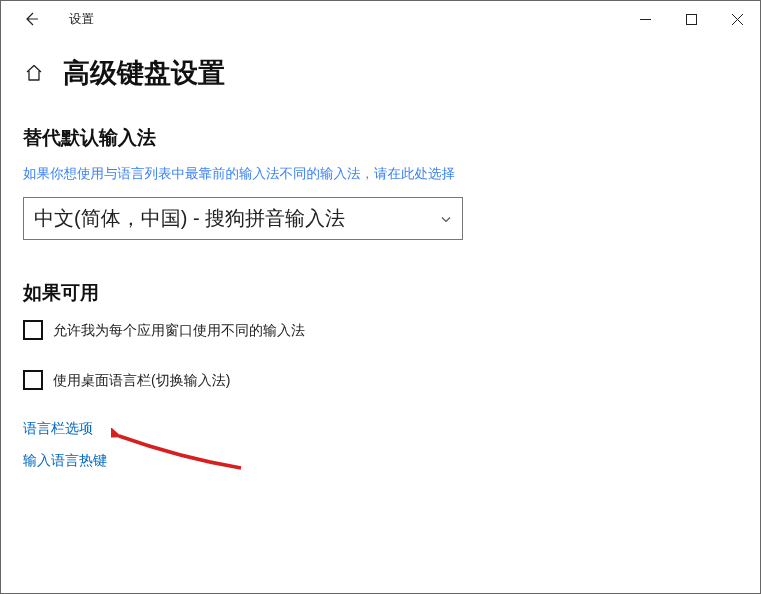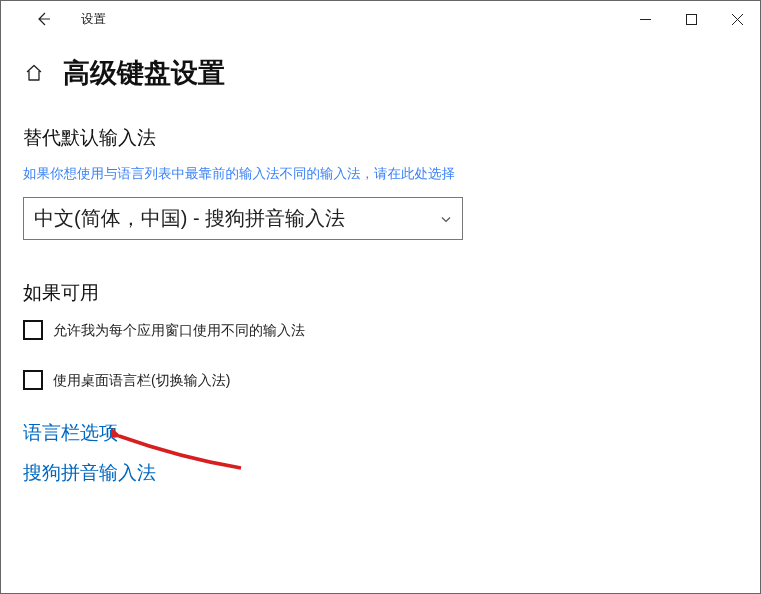--- a/index.html
+++ b/index.html
@@ -10,21 +10,21 @@
     width: 761px;
     height: 594px;
     overflow: hidden;
     position: relative;
     border: 1px solid #666;
   }
   .titlebar {
     display: flex;
     align-items: center;
     height: 36px;
-    padding-left: 24px;
+    padding-left: 12px;
   }
   .titlebar .back {
     width: 36px; height: 36px;
     display: flex; align-items: center; justify-content: center;
     font-size: 18px;
   }
   .titlebar .title {
     font-size: 12.5px;
     padding-left: 20px;
     color: #222;
@@ -52,21 +52,21 @@
     display: flex; align-items: center; justify-content: center;
   }
   h1 {
     font-size: 27px;
     font-weight: 600;
     margin: 0;
     color: #111;
   }
   h2 {
     font-size: 19px;
-    font-weight: 400;
+    font-weight: 700;
     margin: 0 0 14px 0;
     color: #111;
   }
   .desc {
     font-size: 13.5px;
     color: #3b82f6;
     margin-bottom: 14px;
   }
   .dropdown {
     width: 440px;
@@ -101,21 +101,21 @@
     flex-shrink: 0;
   }
   .checkbox.checked {
     background: #0067c0;
     border-color: #0067c0;
     color: #fff;
     font-size: 14px;
   }
   .link {
     color: #0067c0;
-    font-size: 19px;
+    font-size: 14px;
     margin-bottom: 14px;
     display: block;
     cursor: pointer;
     font-family: Liberation Mono, monospace;
   }
   .section-gap { margin-top: 30px; }
   .arrow-annot {
     position: absolute;
     left: 110px;
     top: 427px;
@@ -177,21 +177,21 @@
     <div class="checkbox"></div>
     <span>允许我为每个应用窗口使用不同的输入法</span>
   </div>
 
   <div class="checkbox-row">
     <div class="checkbox"></div>
     <span>使用桌面语言栏(切换输入法)</span>
   </div>
 
   <a class="link">语言栏选项</a>
-  <a class="link">搜狗拼音输入法</a>
+  <a class="link">输入语言热键</a>
 
 
 </div>
 
 <svg class="arrow-annot" width="140" height="50">
   <defs>
     <marker id="ah" markerWidth="10" markerHeight="8" refX="1" refY="4" orient="auto">
       <path d="M10 0 L0 4 L10 8 Z" fill="#d6201f"></path>
     </marker>
   </defs>

